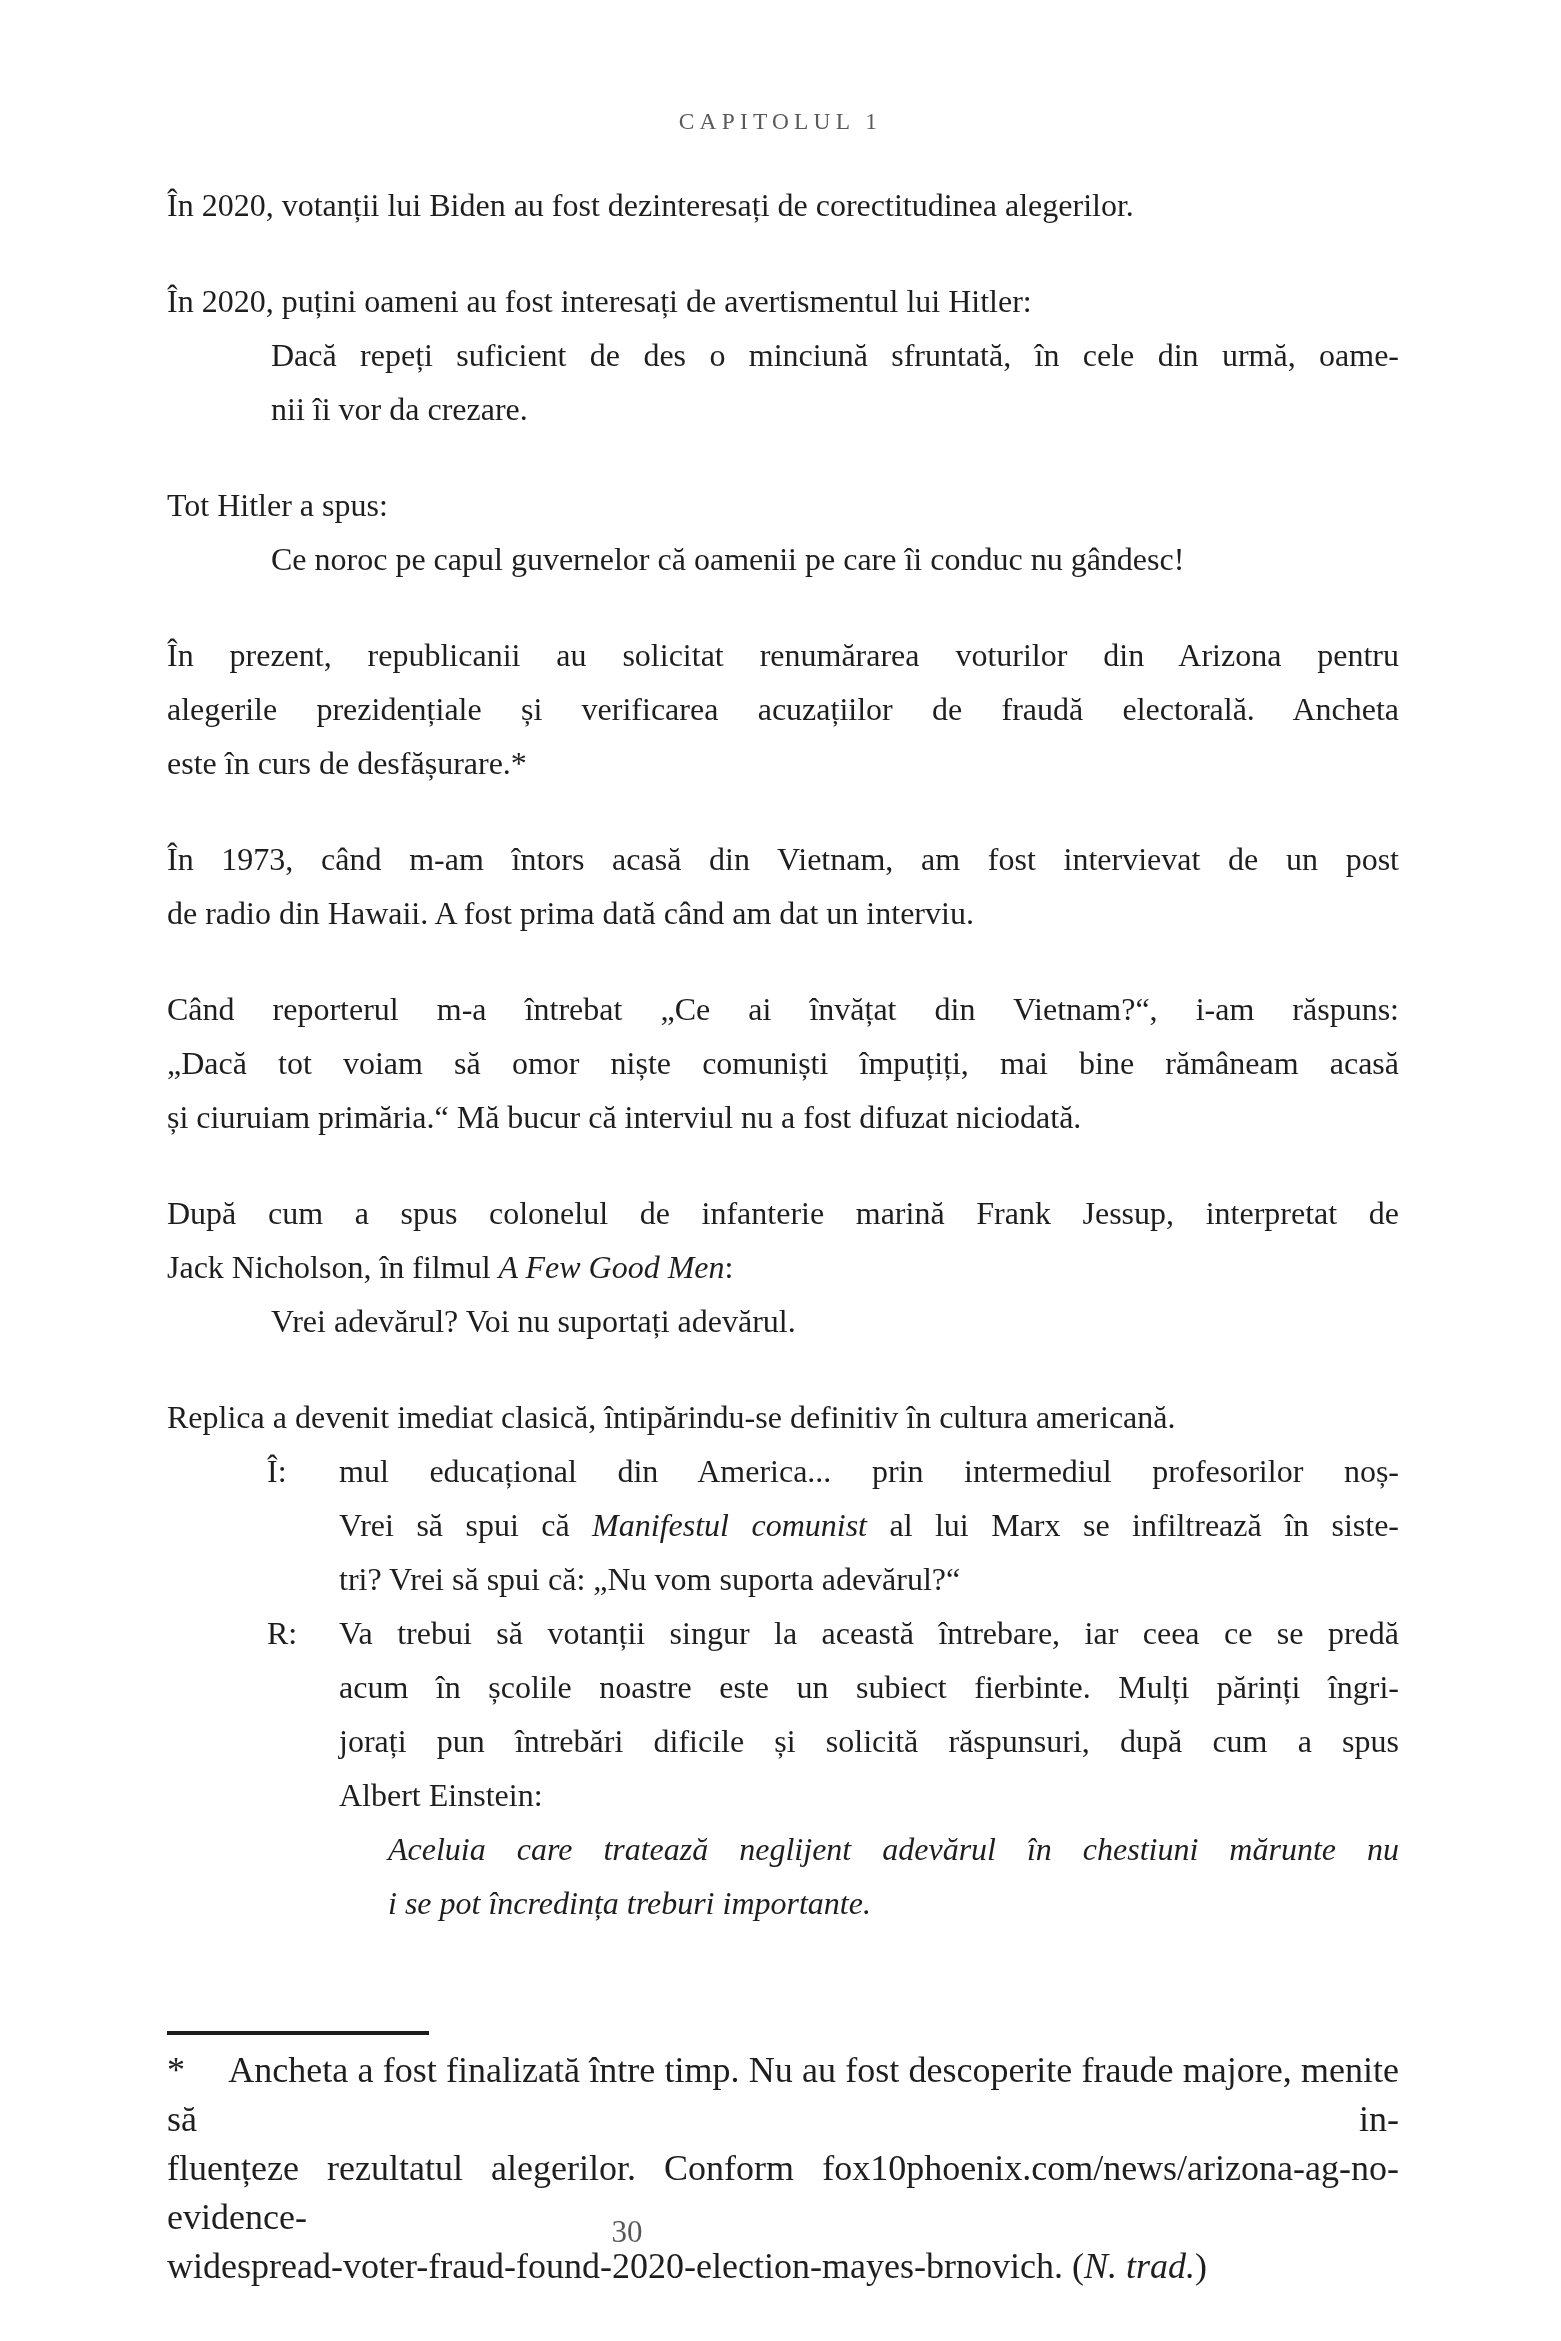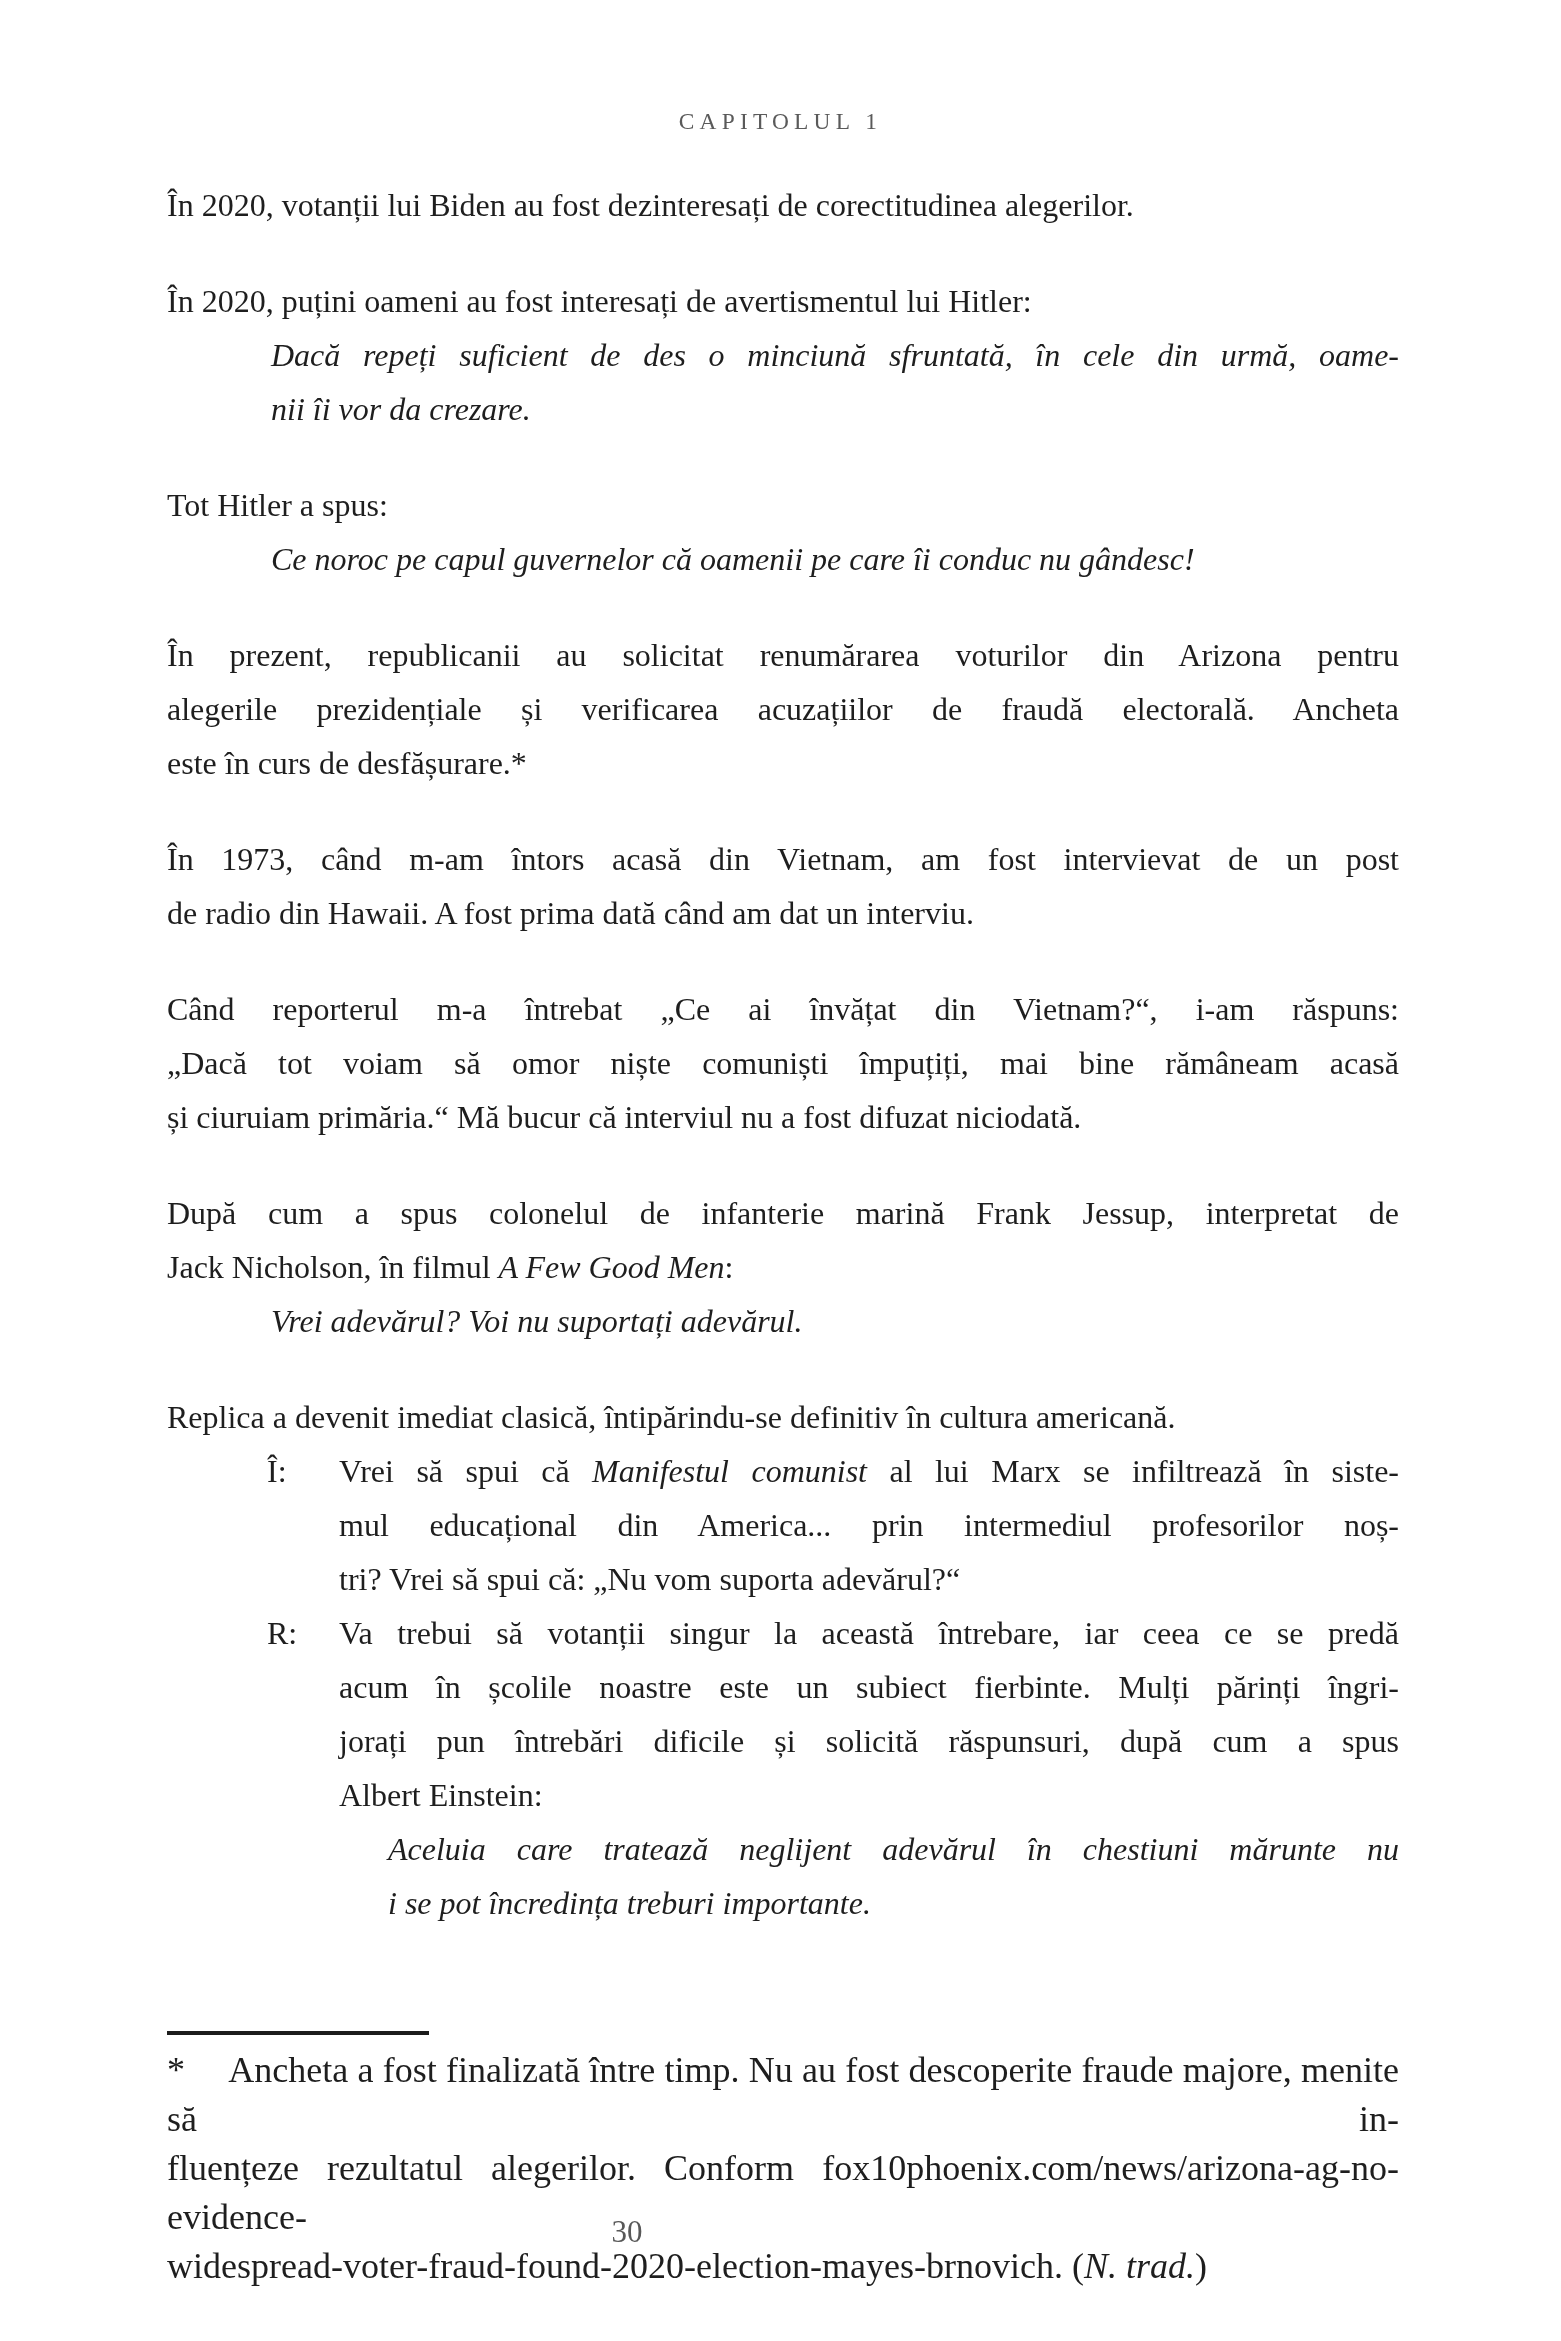--- a/index.html
+++ b/index.html
@@ -4,21 +4,21 @@
 <style>
   html,body{margin:0;padding:0;background:#ffffff;}
   body{width:1561px;height:2342px;position:relative;overflow:hidden;
        font-family:"Liberation Serif","DejaVu Serif",serif;color:#1e1e1e;}
   .chapter-head{position:absolute;top:108px;left:0;width:1561px;text-align:center;
        font-size:23.4px;letter-spacing:5.2px;color:#5a5a5a;font-variant:normal;}
   .text-col{position:absolute;left:167px;top:178px;width:1232px;
        font-size:32px;line-height:54px;}
   .block{position:relative;}
   .block.gap{margin-top:42px;}
-  .quote{padding-left:104px;font-style:italic;}
+  .quote{padding-left:104px;}
   .quote2{padding-left:221px;font-style:italic;}
   .qa{padding-left:172px;}
   .qlabel{position:absolute;left:100px;top:0;}
   .line{text-align:left;}
   .line.flush{text-align:justify;text-align-last:justify;text-justify:inter-word;}
   .it{font-style:italic;}
   .footnote{position:absolute;left:167px;top:2031px;width:1232px;
        font-size:36px;line-height:49px;}
   .fn-rule{width:262px;height:4.3px;background:#1c1c1c;margin:0 0 10.4px 0;}
   .page-number{position:absolute;top:2214px;left:0;width:1254px;text-align:center;
@@ -65,22 +65,22 @@
       <div class="line">Jack Nicholson, în filmul <span class="it">A Few Good Men</span>:</div>
     </div>
     <div class="block quote">
       <div class="line">Vrei adevărul? Voi nu suportați adevărul.</div>
     </div>
     <div class="block para gap">
       <div class="line">Replica a devenit imediat clasică, întipărindu-se definitiv în cultura americană.</div>
     </div>
     <div class="block qa">
       <span class="qlabel">Î:</span>
+      <div class="line flush">mul educațional din America... prin intermediul profesorilor noș-</div>
       <div class="line flush">Vrei să spui că <span class="it">Manifestul comunist</span> al lui Marx se infiltrează în siste-</div>
-      <div class="line flush">mul educațional din America... prin intermediul profesorilor noș-</div>
       <div class="line">tri? Vrei să spui că: „Nu vom suporta adevărul?“</div>
     </div>
     <div class="block qa">
       <span class="qlabel">R:</span>
       <div class="line flush">Va trebui să votanții singur la această întrebare, iar ceea ce se predă</div>
       <div class="line flush">acum în școlile noastre este un subiect fierbinte. Mulți părinți îngri-</div>
       <div class="line flush">jorați pun întrebări dificile și solicită răspunsuri, după cum a spus</div>
       <div class="line">Albert Einstein:</div>
     </div>
     <div class="block quote2">

